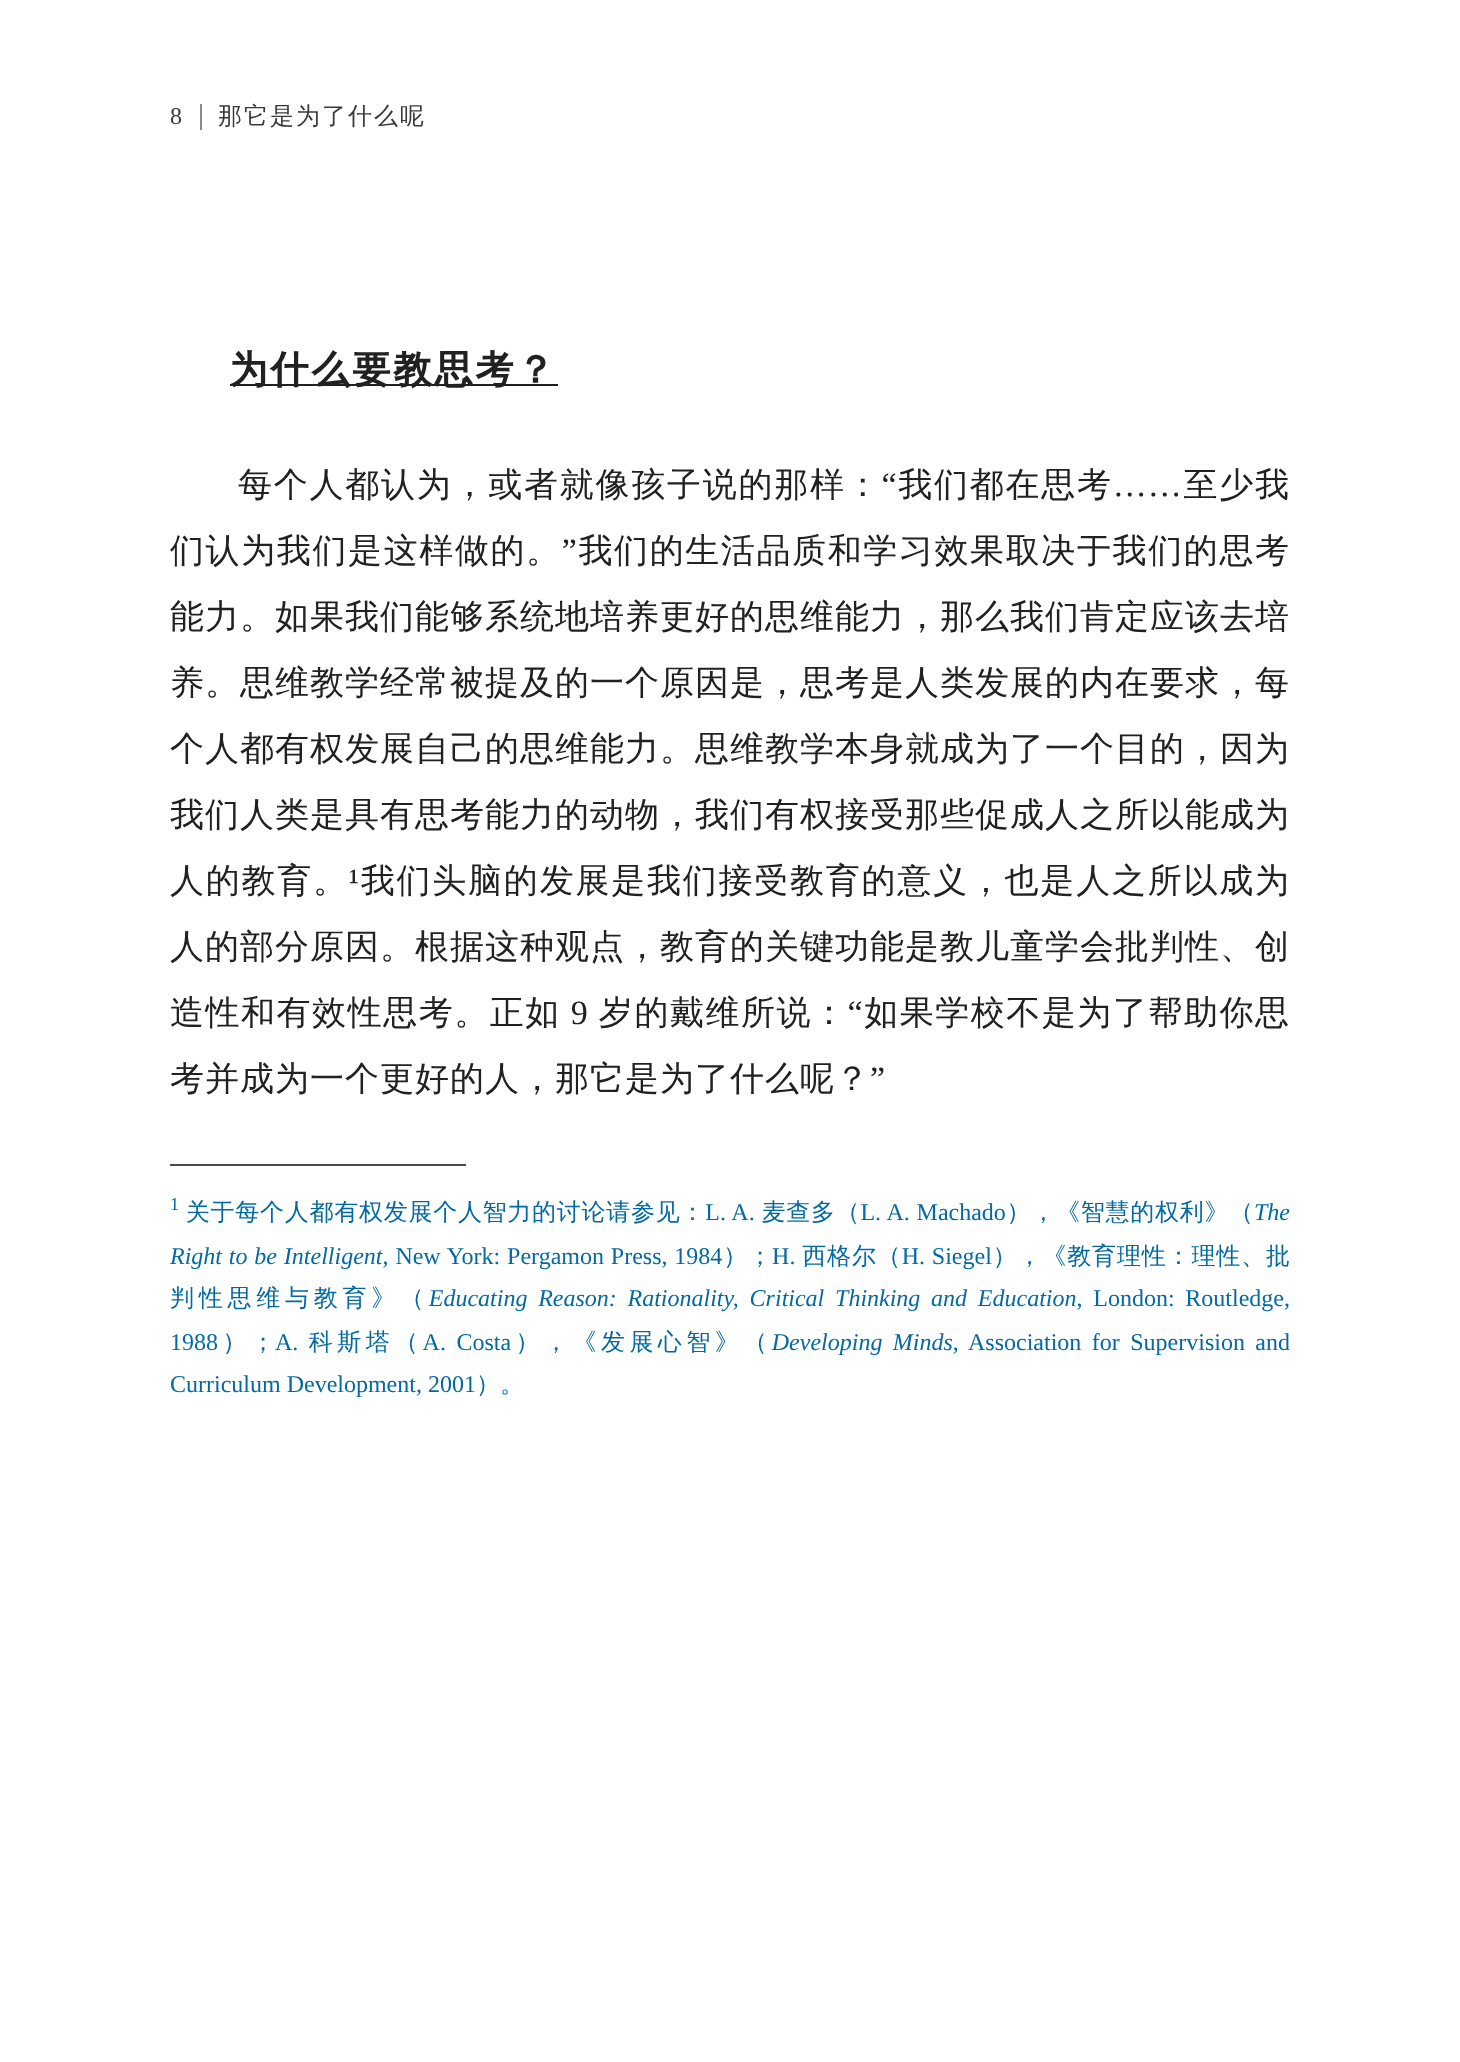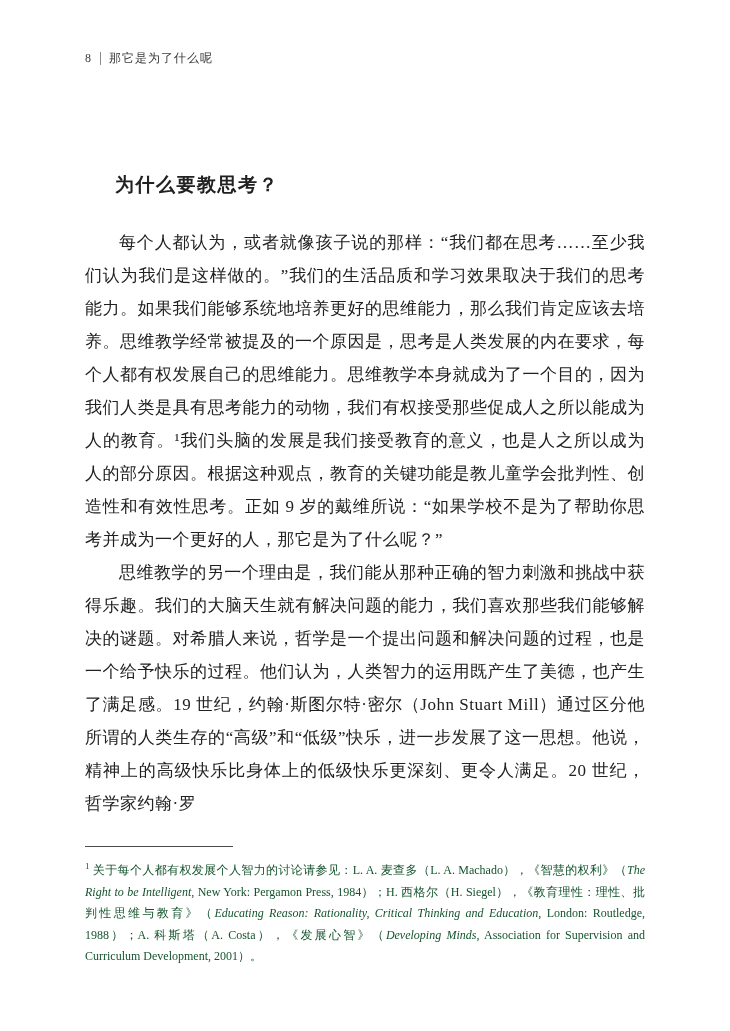--- a/index.html
+++ b/index.html
@@ -34,20 +34,21 @@
     width: 1px;
     height: 13px;
     background: #8a8a8a;
     margin-right: 8px;
   }
   .section-title {
     font-size: 19px;
     font-weight: bold;
     margin: 106px 0 0 30px;
     letter-spacing: 1.5px;
+    text-decoration: underline;
   }
   .body-copy {
     margin-top: 28px;
   }
   .body-para {
     font-size: 17px;
     line-height: 33px;
     text-align: justify;
     text-indent: 2em;
     margin: 0;
@@ -60,21 +61,21 @@
     width: 148px;
     height: 0;
     border-top: 1px solid #4a4a4a;
     margin-bottom: 9px;
   }
   .footnote {
     font-size: 12px;
     line-height: 21.5px;
     text-align: justify;
     margin: 0;
-    color: #14532d;
+    color: #0369a1;
   }
   .footnote sup {
     font-size: 9px;
     margin-right: 3px;
   }
   .footnote i {
     font-style: italic;
   }
 </style>
 </head>
@@ -86,21 +87,20 @@
     <span class="page-num">8</span>
     <span class="vbar"></span>
     <span class="running-title">那它是为了什么呢</span>
   </header>
 
   <main>
     <h1 class="section-title">为什么要教思考？</h1>
 
     <div class="body-copy">
       <p class="body-para">每个人都认为，或者就像孩子说的那样：“我们都在思考……至少我们认为我们是这样做的。”我们的生活品质和学习效果取决于我们的思考能力。如果我们能够系统地培养更好的思维能力，那么我们肯定应该去培养。思维教学经常被提及的一个原因是，思考是人类发展的内在要求，每个人都有权发展自己的思维能力。思维教学本身就成为了一个目的，因为我们人类是具有思考能力的动物，我们有权接受那些促成人之所以能成为人的教育。¹我们头脑的发展是我们接受教育的意义，也是人之所以成为人的部分原因。根据这种观点，教育的关键功能是教儿童学会批判性、创造性和有效性思考。正如 9 岁的戴维所说：“如果学校不是为了帮助你思考并成为一个更好的人，那它是为了什么呢？”</p>
-      <p class="body-para">思维教学的另一个理由是，我们能从那种正确的智力刺激和挑战中获得乐趣。我们的大脑天生就有解决问题的能力，我们喜欢那些我们能够解决的谜题。对希腊人来说，哲学是一个提出问题和解决问题的过程，也是一个给予快乐的过程。他们认为，人类智力的运用既产生了美德，也产生了满足感。19 世纪，约翰·斯图尔特·密尔（John Stuart Mill）通过区分他所谓的人类生存的“高级”和“低级”快乐，进一步发展了这一思想。他说，精神上的高级快乐比身体上的低级快乐更深刻、更令人满足。20 世纪，哲学家约翰·罗</p>
     </div>
   </main>
 
   <footer class="footnote-area">
     <div class="footnote-rule"></div>
     <p class="footnote"><sup>1</sup><span id="footnote-text"><span>关于每个人都有权发展个人智力的讨论请参见：L. A. 麦查多（L. A. Machado），《智慧的权利》（</span><i>The Right to be Intelligent</i><span>, New York: Pergamon Press, 1984）；H. 西格尔（H. Siegel），《教育理性：理性、批判性思维与教育》（</span><i>Educating Reason: Rationality, Critical Thinking and Education</i><span>, London: Routledge, 1988）；A. 科斯塔（A. Costa），《发展心智》（</span><i>Developing Minds</i><span>, Association for Supervision and Curriculum Development, 2001）。</span></span></p>
   </footer>
 
 </div>
 

